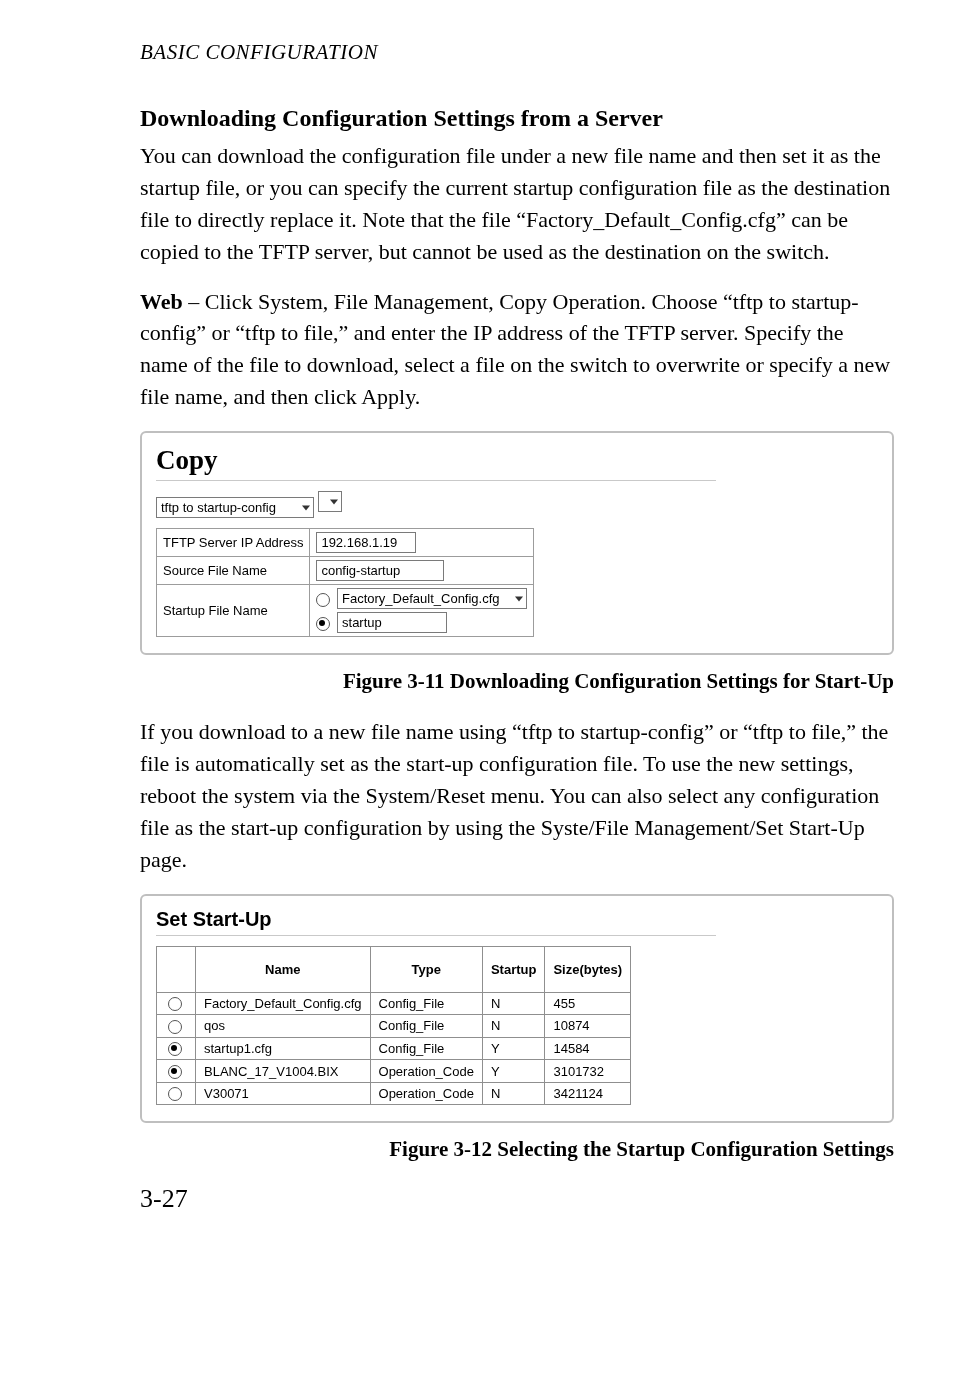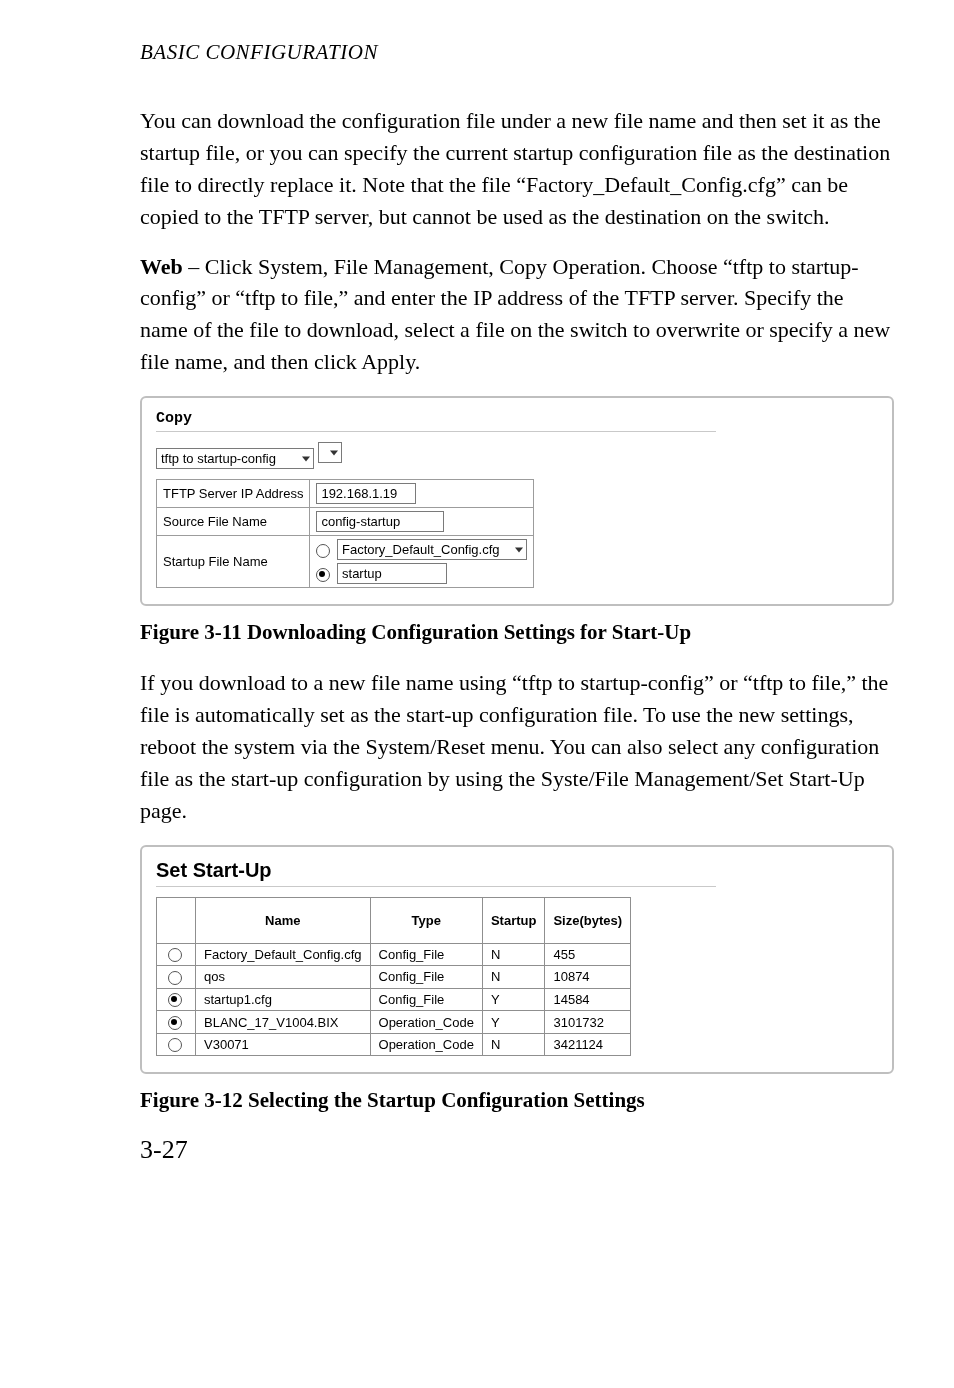--- a/index.html
+++ b/index.html
@@ -36,36 +36,36 @@
   .bold { font-weight: bold; }
   .figure-card {
     border: 2px solid #bfbfbf;
     border-radius: 6px;
     background: #fff;
     padding: 12px 14px 16px 14px;
     margin: 6px 0 14px 0;
     font-family: Arial, sans-serif;
   }
   .figure-caption {
-    text-align: left;
+    text-align: right;
     font-size: 21px;
     font-weight: bold;
     margin: 8px 0 22px 0;
   }
   .page-number {
     text-align: left;
     font-size: 26px;
     margin-top: 22px;
   }
 
   
   .copy-title {
-    font-family: Liberation Mono, monospace;
-    font-weight: bold;
-    font-size: 15px;
+    font-family: Liberation Serif, serif;
+    font-weight: bold;
+    font-size: 27px;
     margin: 0 0 4px 0;
   }
   .copy-hr {
     border: none;
     border-top: 1px solid #c9c9c9;
     margin: 0 0 10px 0;
     width: 560px;
   }
   .field-input {
     font-family: Arial, sans-serif;
@@ -152,20 +152,21 @@
     background: #fff;
   }
 </style>
 </head>
 <body>
 
 <div class="page">
 
   <div class="running-head">BASIC CONFIGURATION</div>
 
+  <h2 class="section">Downloading Configuration Settings from a Server</h2>
 
   <p class="body">You can download the configuration file under a new file name and then set it as the startup file, or you can specify the current startup configuration file as the destination file to directly replace it. Note that the file “Factory_Default_Config.cfg” can be copied to the TFTP server, but cannot be used as the destination on the switch.</p>
 
   <p class="body">
     <span class="bold">Web</span><span> – Click System, File Management, Copy Operation. Choose “tftp to startup-config” or “tftp to file,” and enter the IP address of the TFTP server. Specify the name of the file to download, select a file on the switch to overwrite or specify a new file name, and then click Apply.</span>
   </p>
 
   <div class="figure-card">
     <div class="copy-title">Copy</div>
     <hr class="copy-hr">

